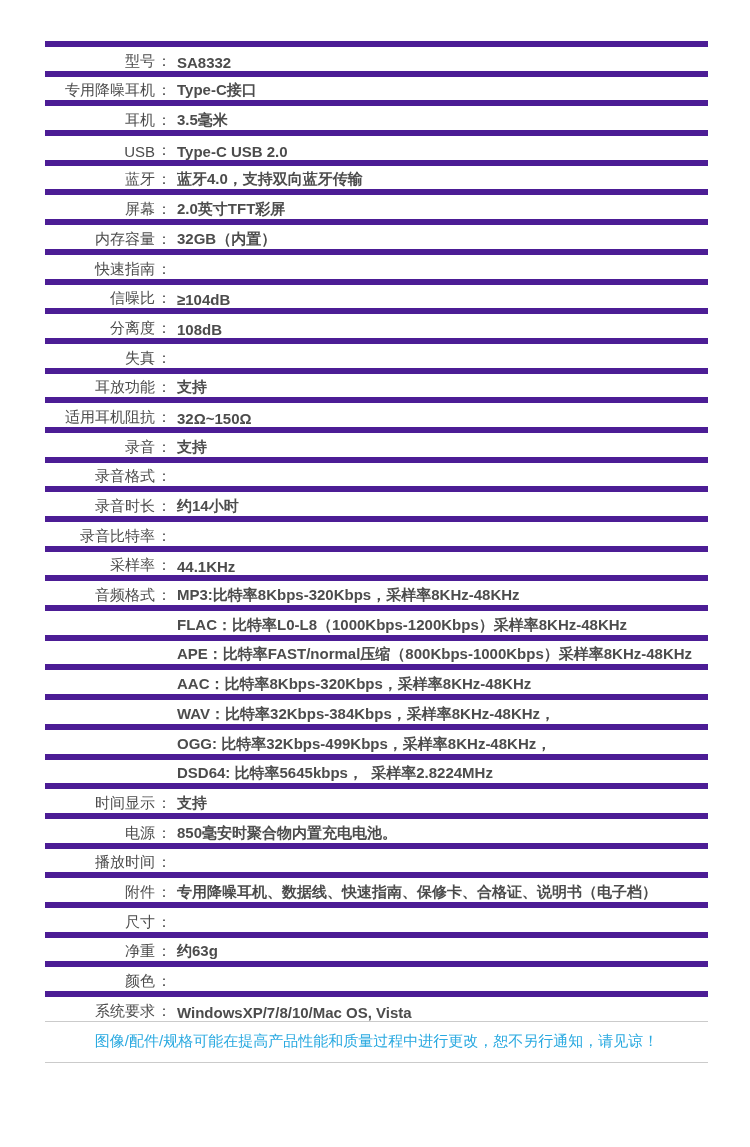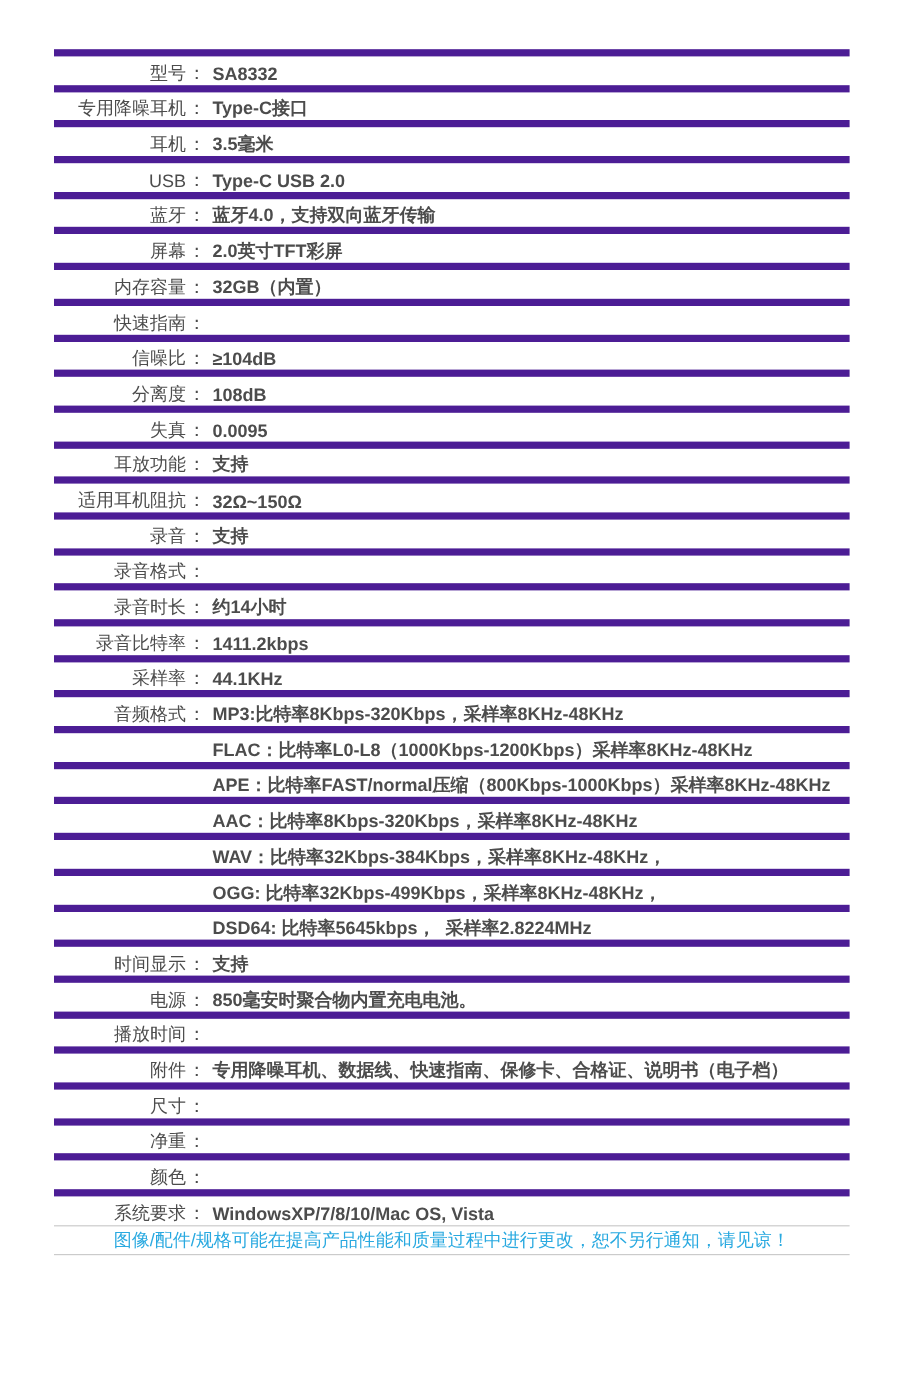--- a/index.html
+++ b/index.html
@@ -43,21 +43,21 @@
     flex: 1 1 auto;
     padding-left: 4px;
     white-space: pre;
     overflow: hidden;
     font-weight: bold;
   }
   .footer-row {
     display: flex;
     align-items: center;
     justify-content: center;
-    height: 25px;
+    height: 42px;
     box-sizing: border-box;
     border-top: 1px solid #cbcbcb;
     border-bottom: 1px solid #cbcbcb;
   }
   .footer-note {
     color: #29a9e0;
     font-size: 15px;
     white-space: pre;
   }
 </style>
@@ -110,21 +110,20 @@
     <span class="spec-value">≥104dB</span>
   </div>
     <div class="spec-row">
     <span class="spec-label">分离度</span>
     <span class="spec-colon">：</span>
     <span class="spec-value">108dB</span>
   </div>
     <div class="spec-row">
     <span class="spec-label">失真</span>
     <span class="spec-colon">：</span>
-    <span class="spec-value">0.0095</span>
   </div>
     <div class="spec-row">
     <span class="spec-label">耳放功能</span>
     <span class="spec-colon">：</span>
     <span class="spec-value">支持</span>
   </div>
     <div class="spec-row">
     <span class="spec-label">适用耳机阻抗</span>
     <span class="spec-colon">：</span>
     <span class="spec-value">32Ω~150Ω</span>
@@ -139,21 +138,20 @@
     <span class="spec-colon">：</span>
   </div>
     <div class="spec-row">
     <span class="spec-label">录音时长</span>
     <span class="spec-colon">：</span>
     <span class="spec-value">约14小时</span>
   </div>
     <div class="spec-row">
     <span class="spec-label">录音比特率</span>
     <span class="spec-colon">：</span>
-    <span class="spec-value">1411.2kbps</span>
   </div>
     <div class="spec-row">
     <span class="spec-label">采样率</span>
     <span class="spec-colon">：</span>
     <span class="spec-value">44.1KHz</span>
   </div>
     <div class="spec-row">
     <span class="spec-label">音频格式</span>
     <span class="spec-colon">：</span>
     <span class="spec-value">MP3:比特率8Kbps-320Kbps，采样率8KHz-48KHz</span>
@@ -207,20 +205,21 @@
     <span class="spec-colon">：</span>
     <span class="spec-value">专用降噪耳机、数据线、快速指南、保修卡、合格证、说明书（电子档）</span>
   </div>
     <div class="spec-row">
     <span class="spec-label">尺寸</span>
     <span class="spec-colon">：</span>
   </div>
     <div class="spec-row">
     <span class="spec-label">净重</span>
     <span class="spec-colon">：</span>
+    <span class="spec-value">约63g</span>
   </div>
     <div class="spec-row">
     <span class="spec-label">颜色</span>
     <span class="spec-colon">：</span>
   </div>
     <div class="spec-row">
     <span class="spec-label">系统要求</span>
     <span class="spec-colon">：</span>
     <span class="spec-value">WindowsXP/7/8/10/Mac OS, Vista</span>
   </div>

